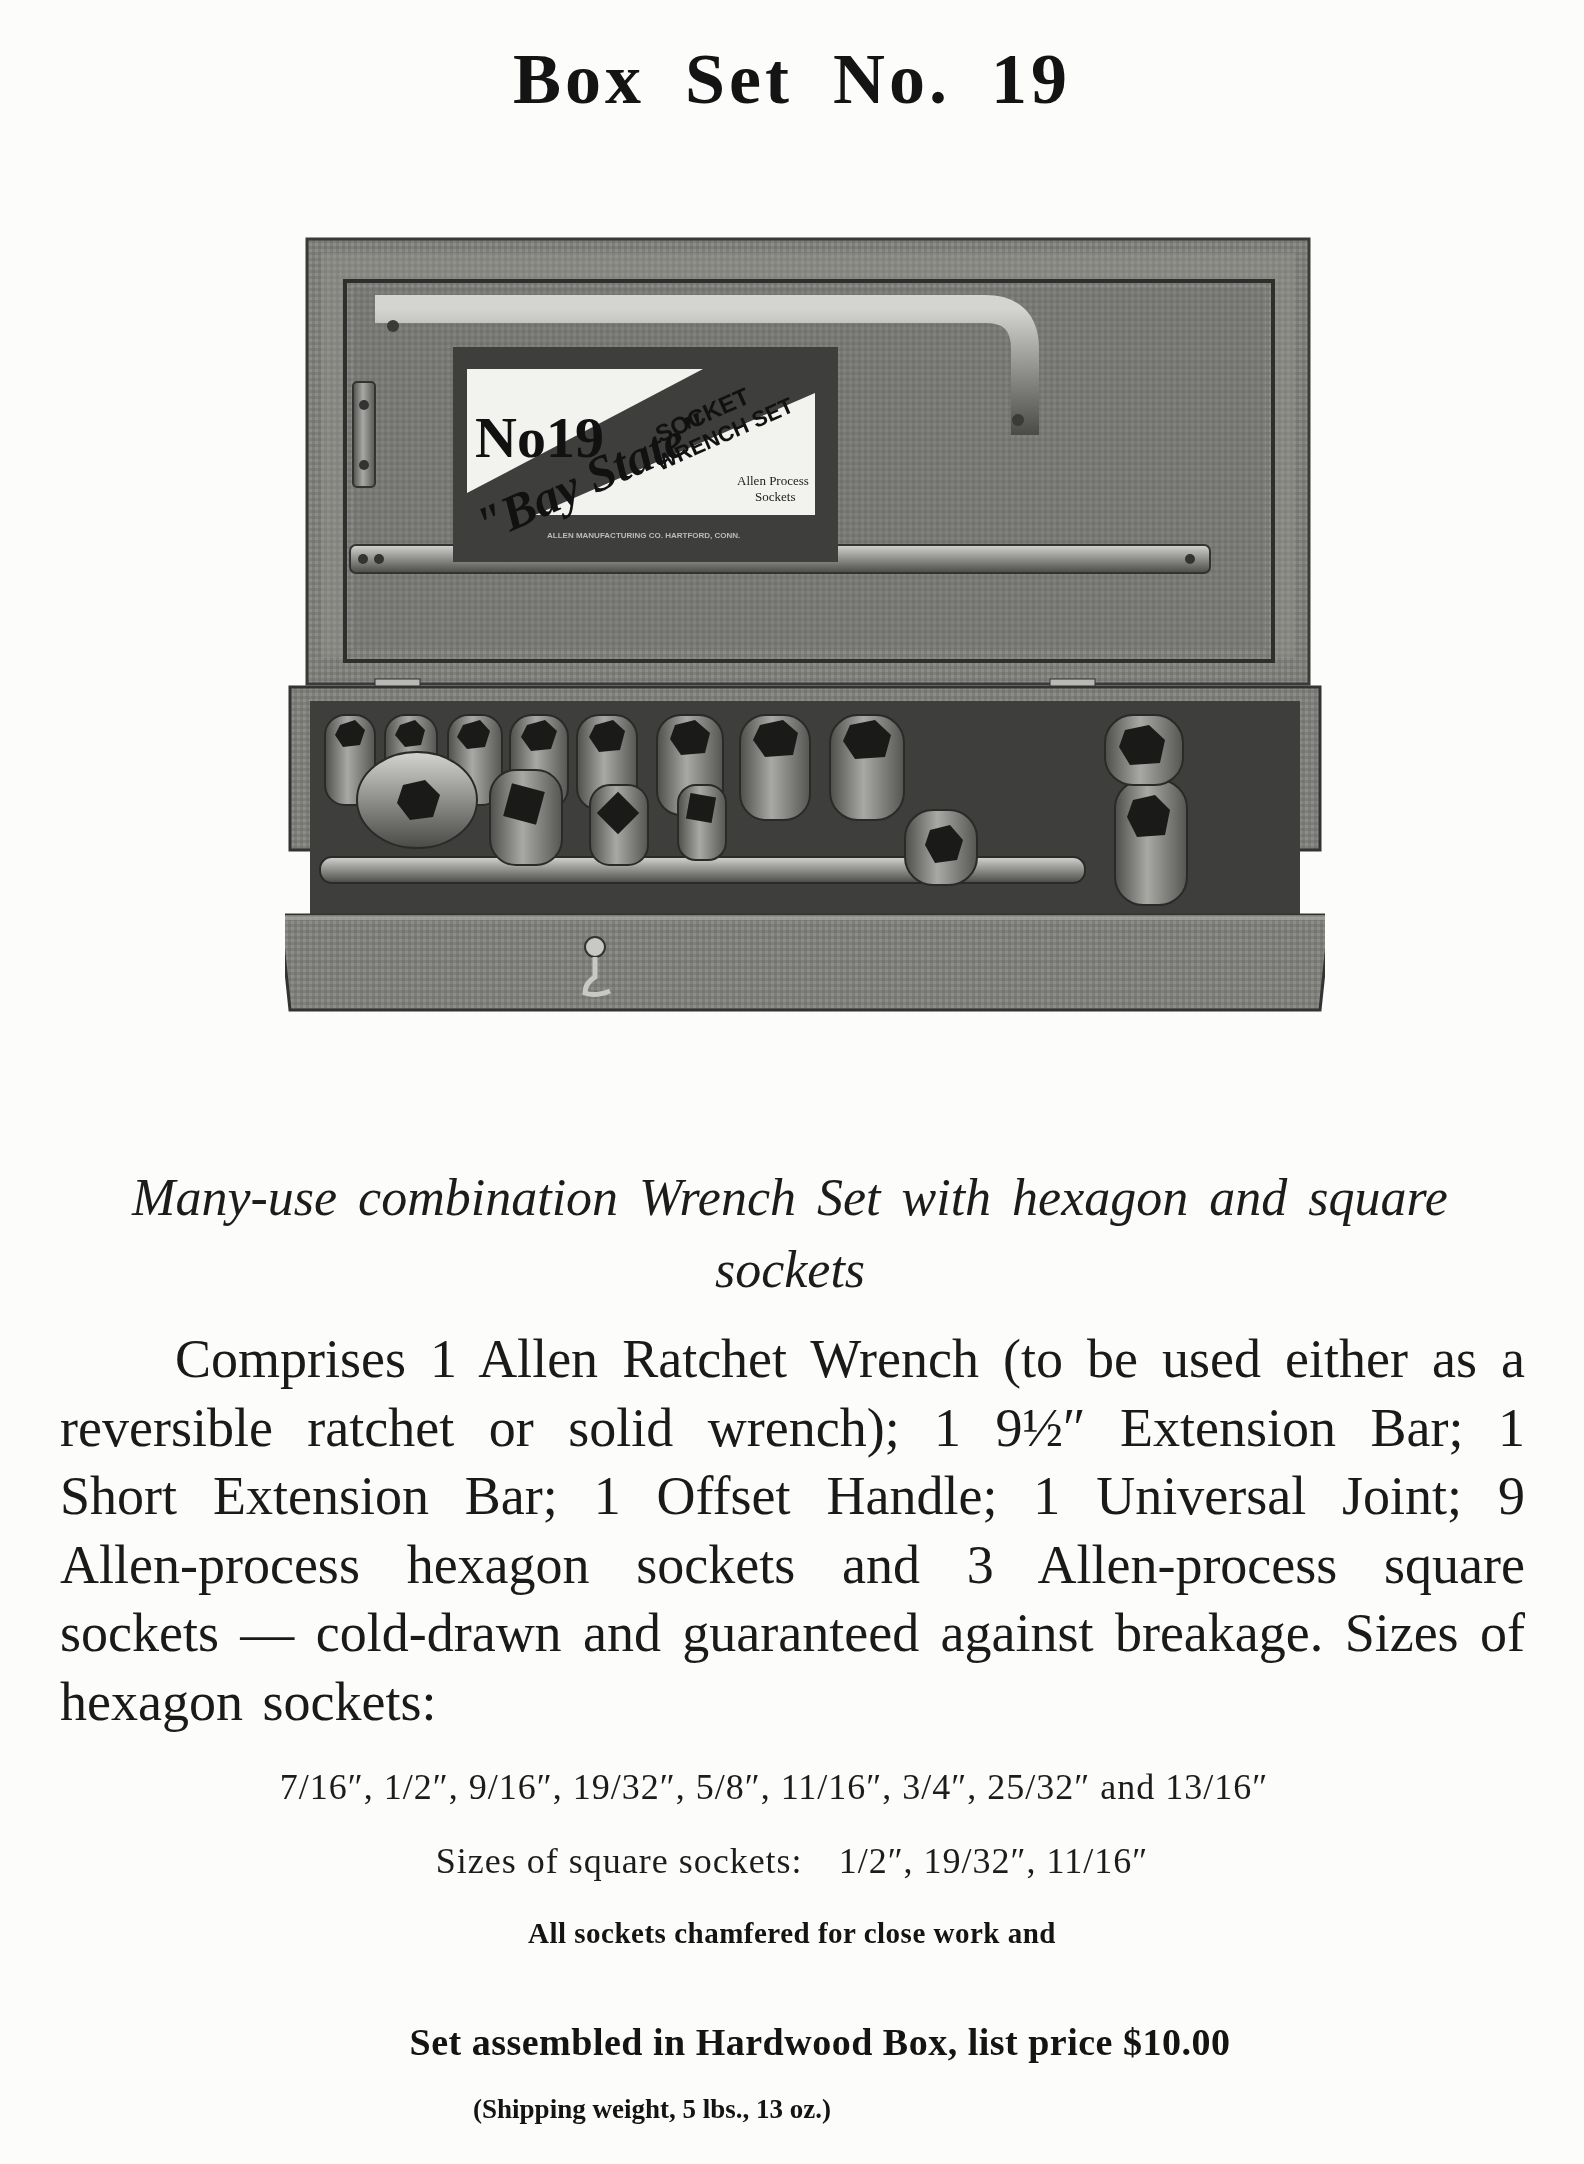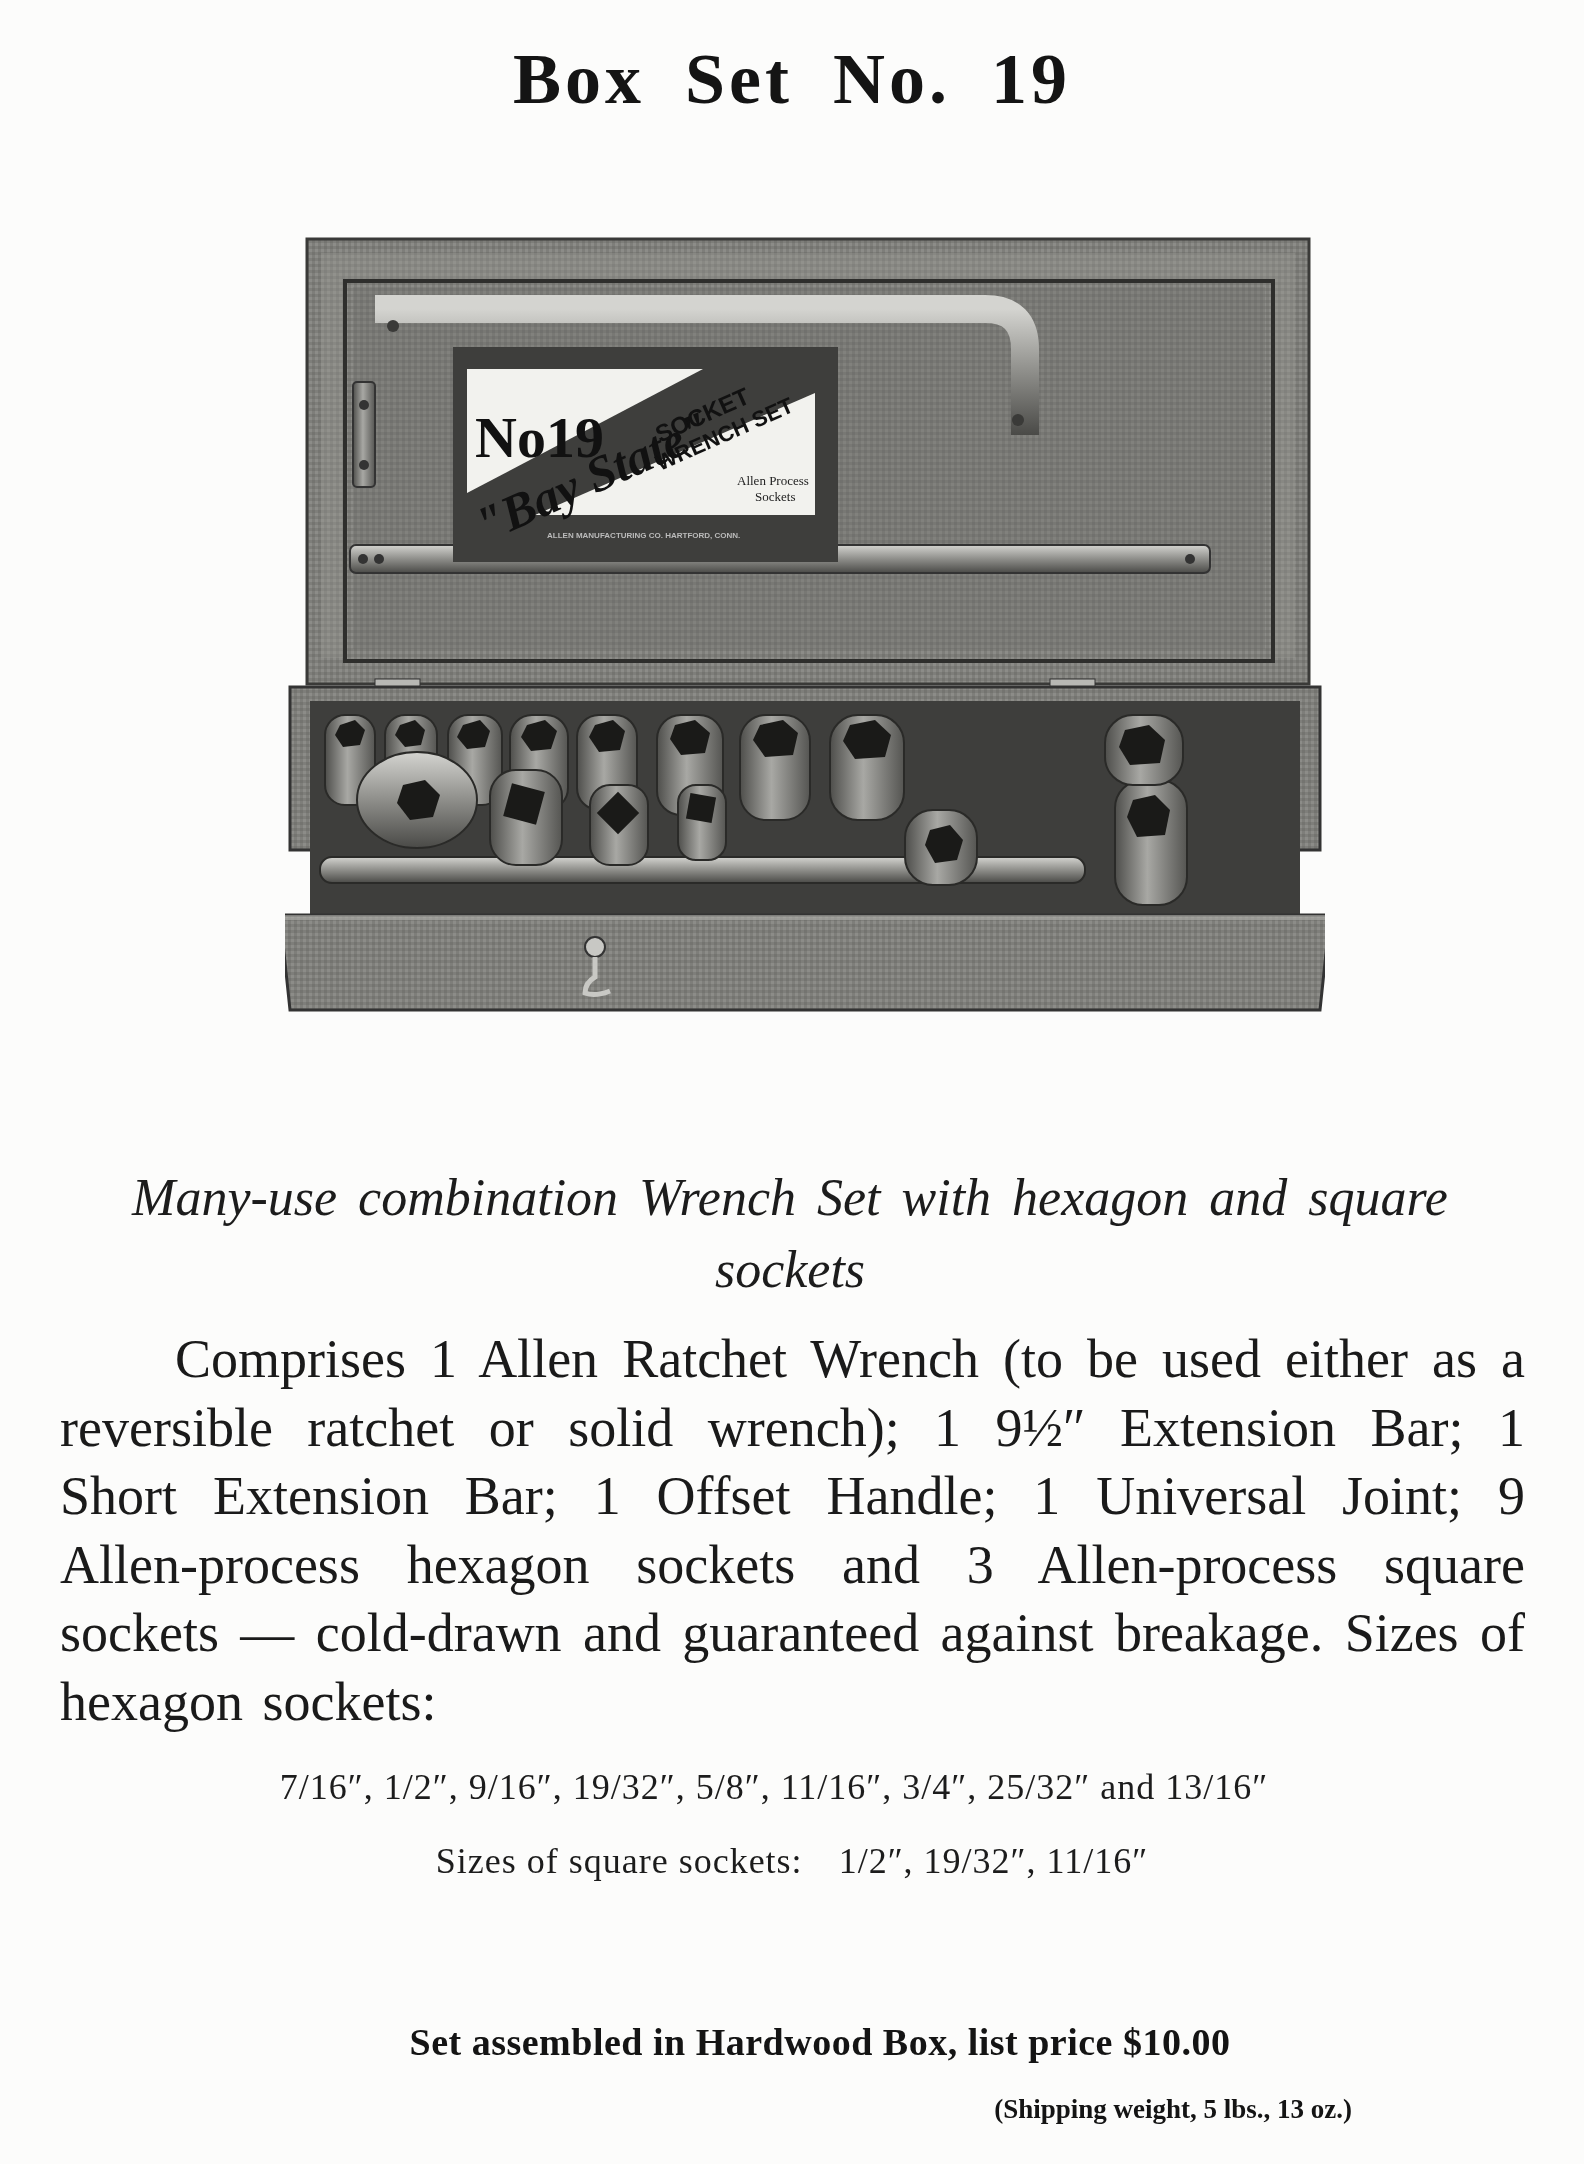--- a/index.html
+++ b/index.html
@@ -43,21 +43,21 @@
     position: absolute; left: 0; top: 1912px; width: 1584px;
     text-align: center; font-size: 29px; font-weight: bold; line-height: 42px;
     letter-spacing: 0.5px;
   }
   .price {
     position: absolute; left: 0; top: 2020px; width: 1584px;
     text-align: center; font-size: 38px; font-weight: bold; letter-spacing: 0.5px; margin-left: 28px;
   }
   .shipping {
     position: absolute; left: 0; top: 2094px; width: 1304px;
-    text-align: right; font-size: 27px; font-weight: bold; margin-left: 48px;
+    text-align: center; font-size: 27px; font-weight: bold;
   }
 </style>
 </head>
 <body>
 
 <div class="title">Box Set No. 19</div>
 
 <svg class="photo" viewBox="0 0 1040 860" xmlns="http://www.w3.org/2000/svg">
   <defs>
     <linearGradient id="steelV" x1="0" y1="0" x2="0" y2="1">
@@ -172,17 +172,18 @@
 <div class="body-text">Comprises 1 Allen Ratchet Wrench (to be used either as a reversible ratchet or solid wrench); 1 9½″ Extension Bar; 1 Short Extension Bar; 1 Offset Handle; 1 Universal Joint; 9 Allen-process hexagon sockets and 3 Allen-process square sockets — cold-drawn and guaranteed against breakage. Sizes of hexagon sockets:</div>
 
 <div class="hex-sizes">7/16″, 1/2″, 9/16″, 19/32″, 5/8″, 11/16″, 3/4″, 25/32″ and 13/16″</div>
 
 <div class="sq-sizes">
   <span class="lbl">Sizes of square sockets:</span>
   <span>1/2″, 19/32″, 11/16″</span>
 </div>
 
 <div class="chamfer">
+  <div>All sockets chamfered for close work and</div>
 </div>
 
 <div class="price">Set assembled in Hardwood Box, list price $10.00</div>
 
 <div class="shipping">(Shipping weight, 5 lbs., 13 oz.)</div>
 
 </body></html>

